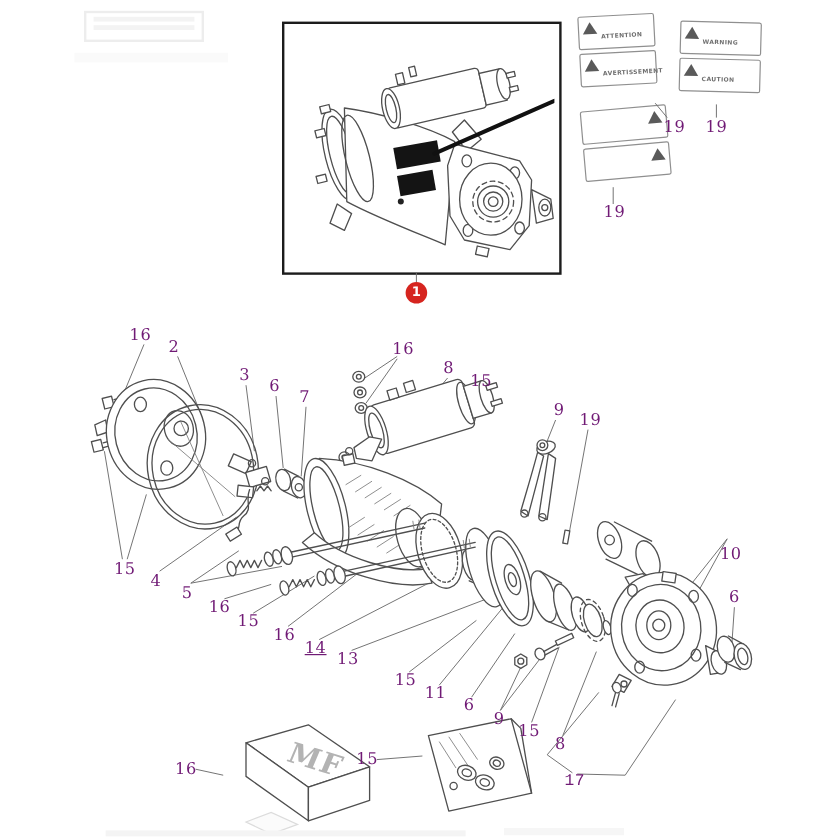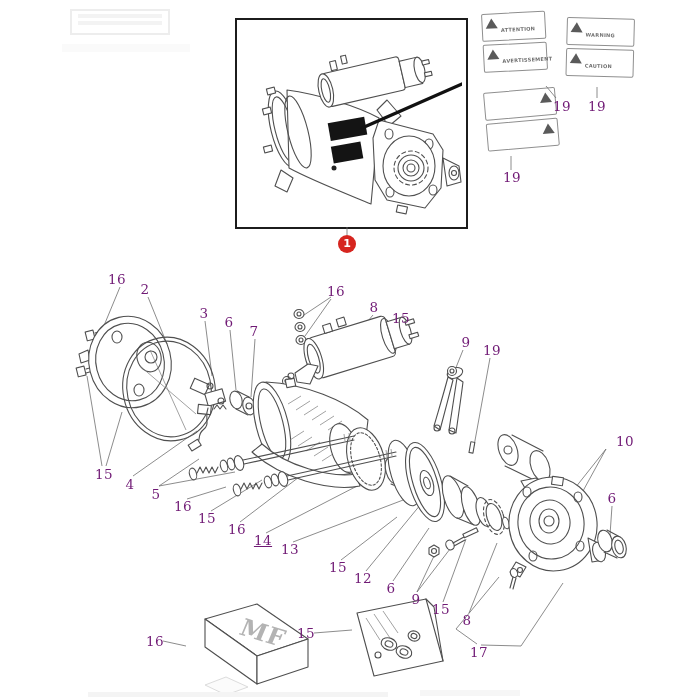--- a/index.html
+++ b/index.html
@@ -449,34 +449,34 @@
       <div class="callout" style="left: 117px; top: 279px;">16</div>
       <div class="callout" style="left: 145px; top: 289px;">2</div>
       <div class="callout" style="left: 204px; top: 313px;">3</div>
       <div class="callout" style="left: 229px; top: 322px;">6</div>
       <div class="callout" style="left: 254px; top: 331px;">7</div>
       <div class="callout" style="left: 336px; top: 291px;">16</div>
       <div class="callout" style="left: 374px; top: 307px;">8</div>
       <div class="callout" style="left: 401px; top: 318px;">15</div>
       <div class="callout" style="left: 466px; top: 342px;">9</div>
       <div class="callout" style="left: 492px; top: 350px;">19</div>
-      <div class="callout" style="left: 609px; top: 441px; margin-left: 16px;">10</div>
+      <div class="callout" style="left: 609px; top: 462px;">10</div>
       <div class="callout" style="left: 612px; top: 498px;">6</div>
       <div class="callout" style="left: 104px; top: 474px;">15</div>
       <div class="callout" style="left: 130px; top: 484px;">4</div>
       <div class="callout" style="left: 156px; top: 494px;">5</div>
       <div class="callout" style="left: 183px; top: 506px;">16</div>
       <div class="callout" style="left: 207px; top: 518px;">15</div>
       <div class="callout" style="left: 237px; top: 529px;">16</div>
       <div class="callout" style="left: 263px; top: 540px; text-decoration: underline;">14</div>
       <div class="callout" style="left: 290px; top: 549px; text-align: right;">13</div>
       <div class="callout" style="left: 338px; top: 567px;">15</div>
-      <div class="callout" style="left: 363px; top: 578px;">12</div>
+      <div class="callout" style="left: 363px; top: 578px;">11</div>
       <div class="callout" style="left: 391px; top: 588px;">6</div>
       <div class="callout" style="left: 416px; top: 599px;">9</div>
       <div class="callout" style="left: 441px; top: 609px;">15</div>
       <div class="callout" style="left: 467px; top: 620px;">8</div>
-      <div class="callout" style="left: 479px; top: 652px;">17</div>
+      <div class="callout" style="left: 479px; top: 652px; font-family: Liberation Mono, monospace;">17</div>
       <div class="callout" style="left: 155px; top: 641px;">16</div>
       <div class="callout" style="left: 306px; top: 633px;">15</div>
     </div>
 
 </div>
 
 </body></html>

